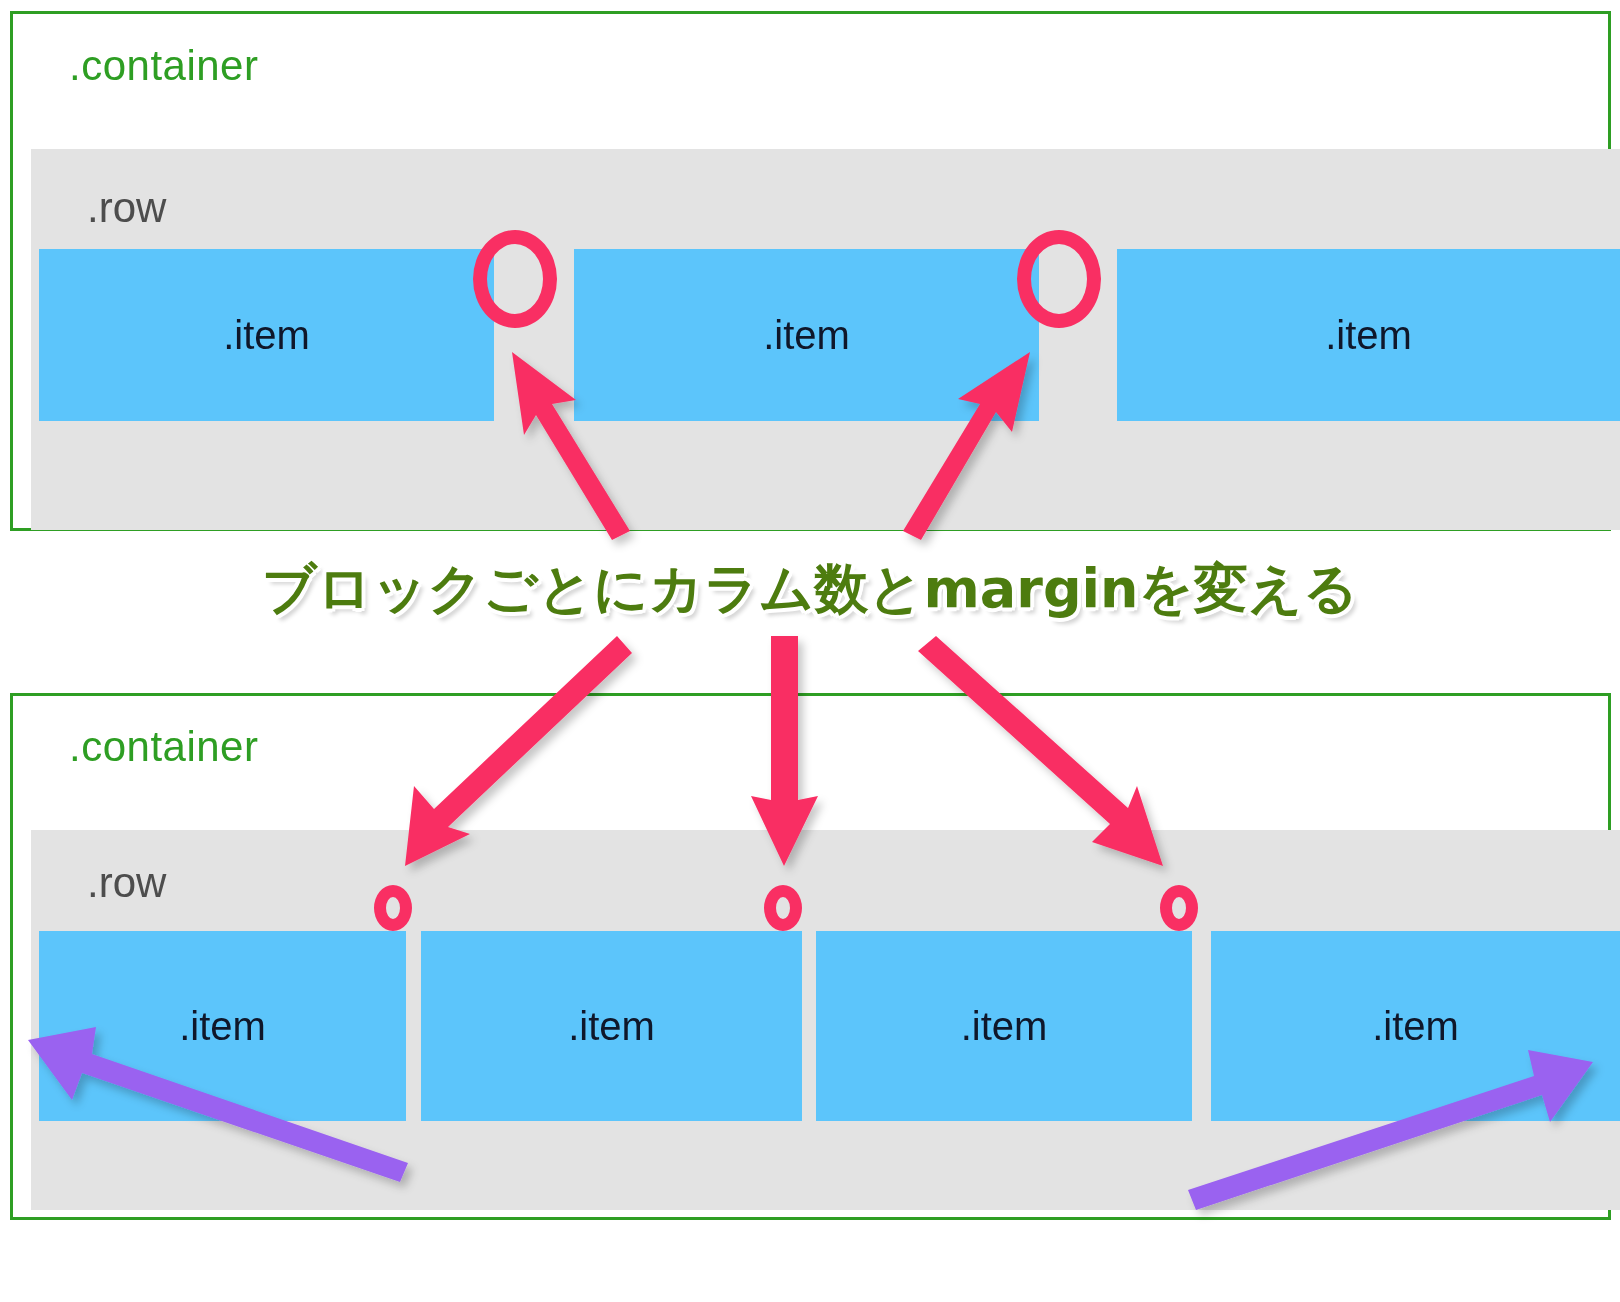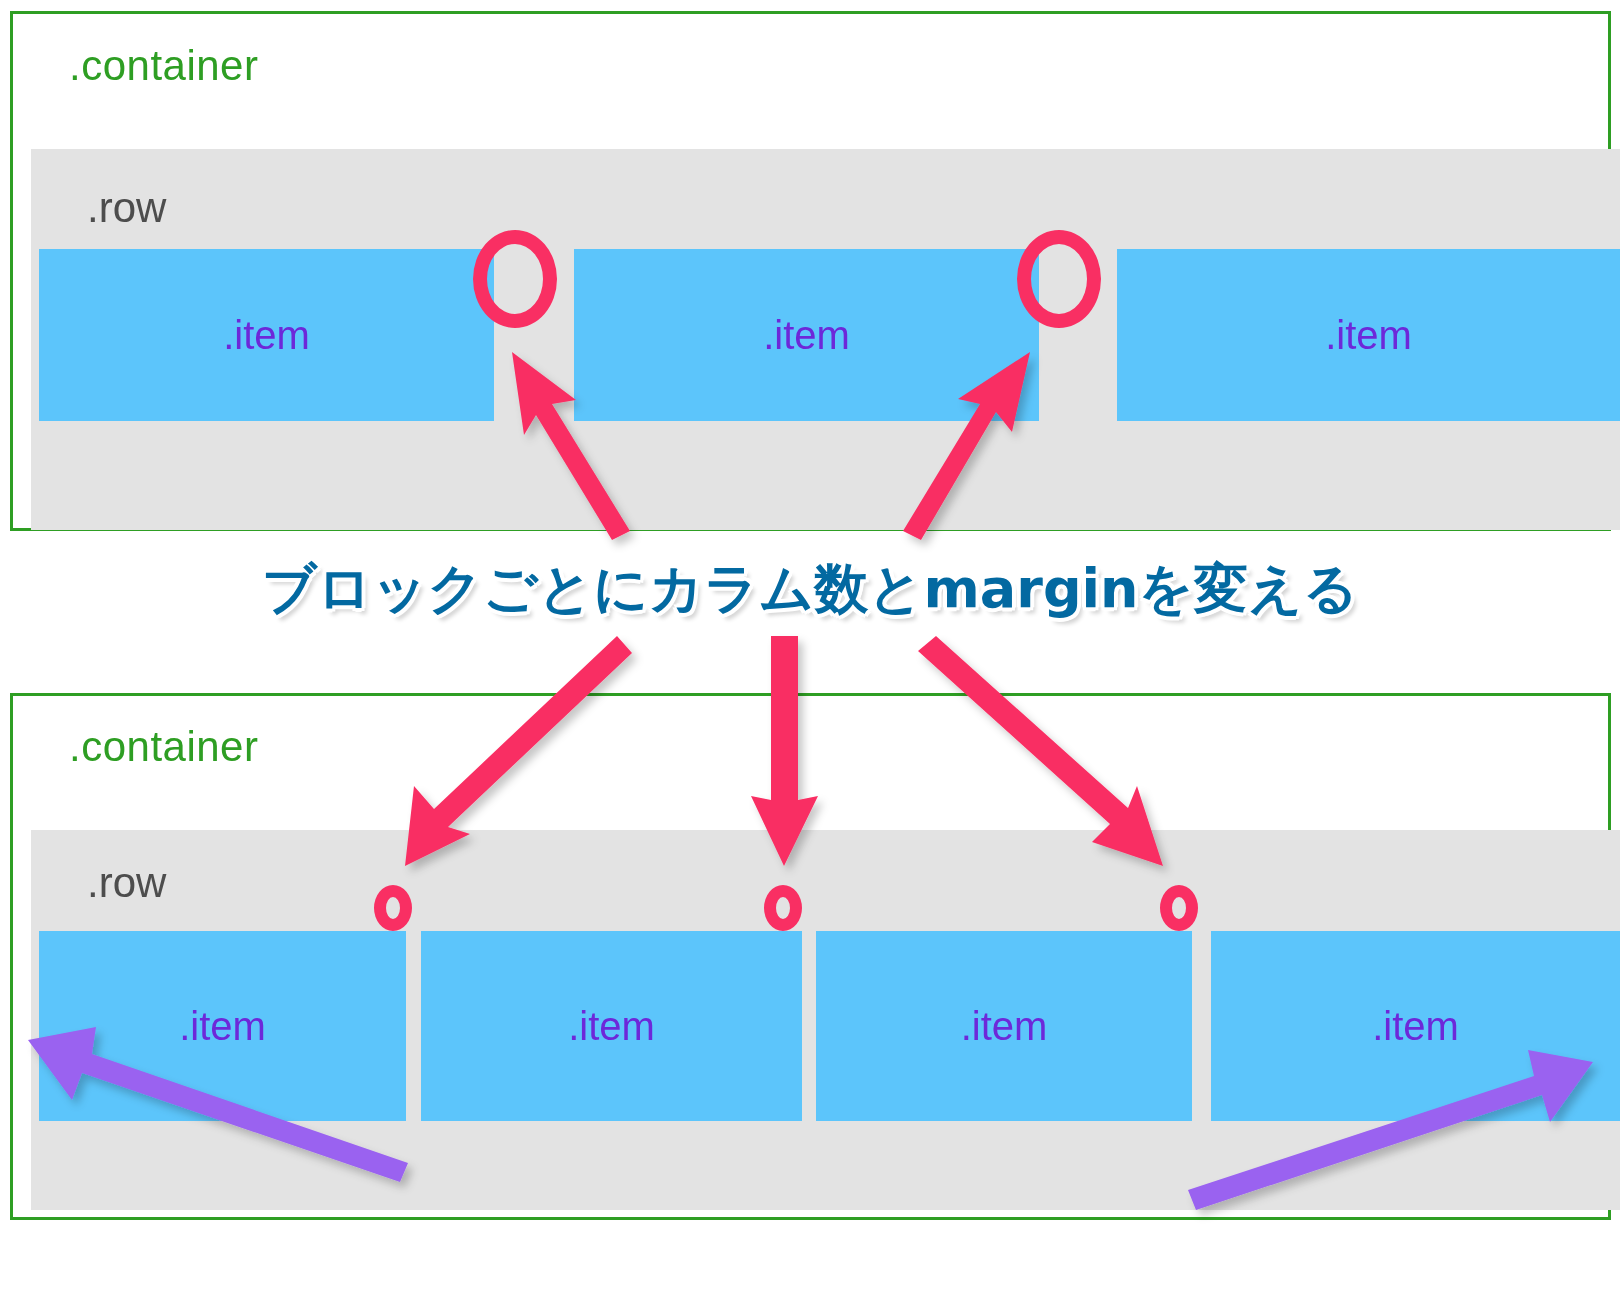--- a/index.html
+++ b/index.html
@@ -61,21 +61,21 @@
     line-height: 1;
     white-space: nowrap;
   }
   #row-top .row-label    { top: 38px; }
   #row-bottom .row-label { top: 32px; }
 
   
   .item {
     position: absolute;
     background: #5cc5fb;
-    color: #6d28d9;
+    color: #0f172a;
     font-size: 40px;
     display: flex;
     align-items: center;
     justify-content: center;
     line-height: 1;
   }
   .items-top .item    { top: 100px; height: 172px; }
   .items-bottom .item { top: 101px; height: 190px; }
 
   
@@ -119,21 +119,21 @@
     font-weight: bold;
     white-space: nowrap;
     line-height: 1;
     font-family: "DejaVu Sans", "Liberation Sans", sans-serif;
   }
   #annot-pink {
     left: 50%;
     transform: translateX(-50%);
     top: 562px;
     font-size: 54px;
-    color: #0369a1;
+    color: #4d7c0f;
     text-shadow:
       -3px -3px 0 #ffffff,  3px -3px 0 #ffffff,
       -3px  3px 0 #ffffff,  3px  3px 0 #ffffff,
       -4px  0   0 #ffffff,  4px  0   0 #ffffff,
        0   -4px 0 #ffffff,  0    4px 0 #ffffff,
        5px  6px 4px rgba(0,0,0,0.18);
   }
   #annot-purple {
     left: 50%;
     transform: translateX(-50%);

